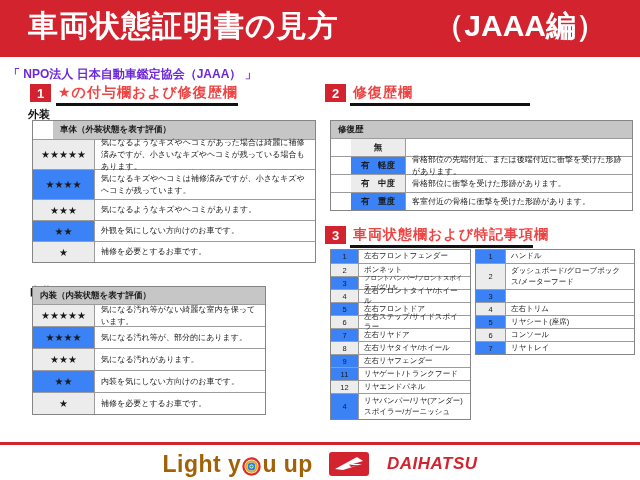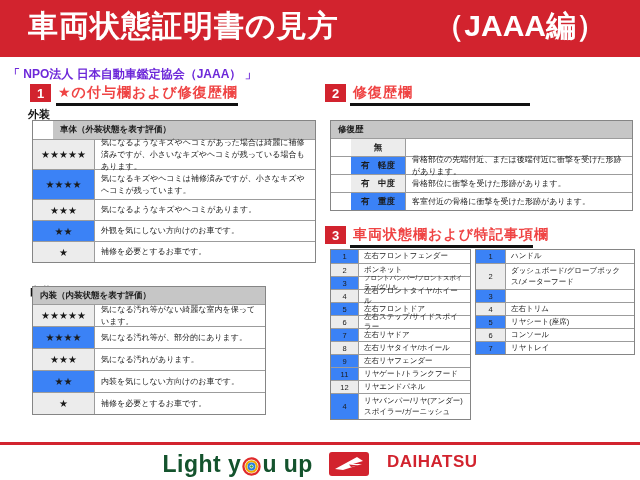--- a/index.html
+++ b/index.html
@@ -50,23 +50,23 @@
   .cell-name.small { font-size:6.3px; }
   .bg-a { background:#ececec; }
   .bg-b { background:#3b82f6; }
   .h18 { height:18px;padding-left:20px; } .h17 { height:17px; } .h30 { height:30px; } .h21 { height:21px; }
   .h22 { height:22px; } .h13 { height:13px; } .h26 { height:26px; }
 
   
   .footer-line { position:absolute; top:442px; left:0; width:640px; height:3px; background:#d2232e; }
   .footer { position:absolute; top:449px; left:0; width:640px; height:30px;
     display:flex; align-items:center; justify-content:center; gap:16px; }
-  .slogan { display:flex; align-items:center; font-size:23px; font-weight:bold; color:#14532d; letter-spacing:0.5px; }
+  .slogan { display:flex; align-items:center; font-size:23px; font-weight:bold; color:#a16207; letter-spacing:0.5px; }
   .slogan svg { margin:4px 1px 0 1px; }
-  .dlogo { display:flex; align-items:flex-start; gap:18px; }
+  .dlogo { display:flex; align-items:center; gap:18px;font-style:italic; }
   .brand-text { color:#d2232e; font-weight:bold; font-size:17px; letter-spacing:0.5px; }
 </style>
 </head>
 <body>
 
 <div class="page">
 
   <div class="banner">
     <span class="banner-title">車両状態証明書の見方</span>
     <span class="banner-edition">（JAAA編）</span>

